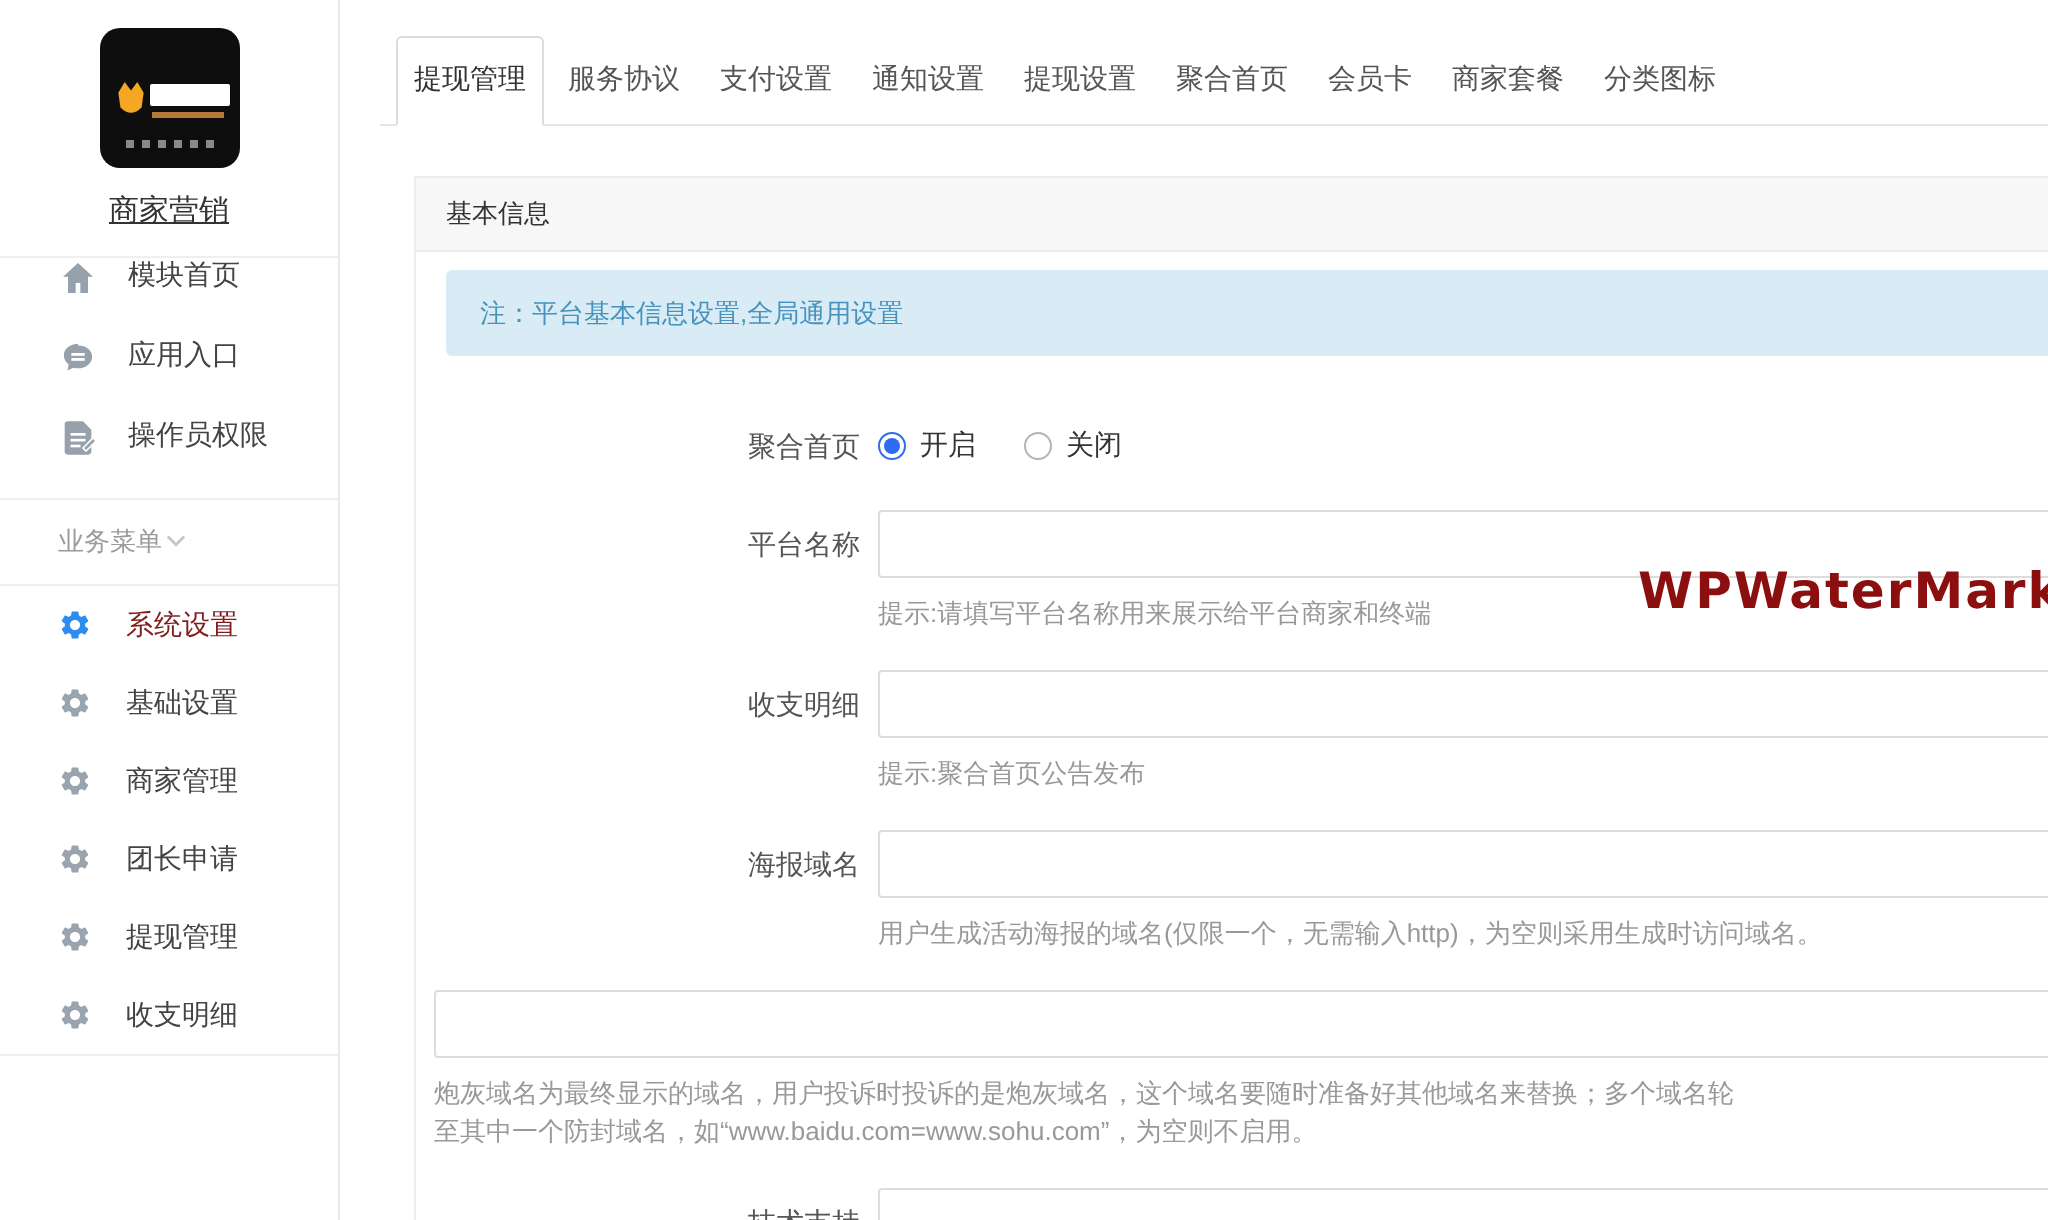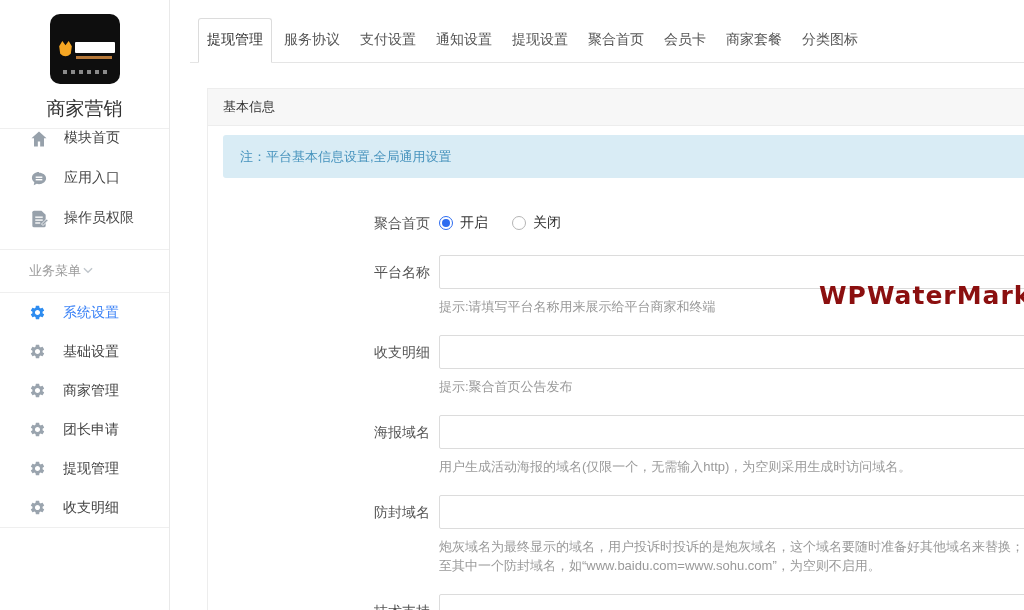--- a/index.html
+++ b/index.html
@@ -14,34 +14,34 @@
              background:#fff; border-right:1px solid #e9e9e9; }
   .logo-box { width:70px; height:70px; margin:14px auto 0; background:#0e0e0e;
               border-radius:10px; position:relative; }
   .logo-fox { position:absolute; left:7px; top:26px; }
   .logo-bar { position:absolute; left:25px; top:28px; width:40px; height:11px;
               background:#fff; border-radius:1px; }
   .logo-sub { position:absolute; left:26px; top:42px; width:36px; height:3px;
               background:#b7793a; }
   .logo-dots { position:absolute; left:13px; bottom:10px; width:45px; height:4px;
                background:repeating-linear-gradient(90deg,#8a8a8a 0 4px,transparent 4px 8px); }
-  .app-title { text-align:center; margin-top:12px; font-size:19px; color:#333; height:18px; }
+  .app-title { text-align:center; margin-top:12px; font-size:15px; color:#333; height:18px;text-decoration:underline; }
   .sdiv { border-top:1px solid #efefef; }
   .sdiv.after-title { margin-top:14px; }
   .nav-item { height:40px; display:flex; padding-left:29px;
               font-size:14px; color:#444; cursor:pointer; }
   .nav-item .ic { width:20px; height:20px; margin-right:15px; flex:0 0 auto; }
   .nav-item .ic svg { width:100%; height:100%; fill:#97a1ab; }
   .section-row { height:42px; display:flex; align-items:center; justify-content:flex-start;
                  padding:0 16px 0 29px; font-size:13px; color:#9b9b9b; cursor:pointer; }
   .menu-item { height:39px; display:flex; align-items:center; padding-left:29px;
                font-size:14px; color:#444; cursor:pointer; }
   .menu-item .ic { width:17px; height:17px; margin-right:17px; flex:0 0 auto; }
   .menu-item .ic svg { width:100%; height:100%; fill:#9aa4ae; }
-  .menu-item.active { color:#3b82f6;text-align:center; }
+  .menu-item.active { color:#7f1d1d;text-align:center; }
   .menu-item.active .ic svg { fill:#2d8cf0; }
   
   .main { position:absolute; left:171px; top:0; width:860px; height:610px; }
   .tabs { display:flex; align-items:flex-end; border-bottom:1px solid #e5e5e5;
           margin:17px 0 0 19px; height:46px; padding-left:8px; }
   .tab { padding:12px 8px 13px; margin-right:4px; font-size:14px; color:#555;
          cursor:pointer; white-space:nowrap; }
   .tab.active { background:#fff; border:1px solid #dcdcdc; border-bottom-color:#fff;
                 margin-bottom:-1px; border-radius:3px 3px 0 0; color:#333; }
   .panel { margin:25px 0 0 36px; width:1000px; background:#fff;
@@ -231,21 +231,20 @@
 
       <div class="frow">
         <div class="flabel">海报域名</div>
         <div class="fctrl">
           <input class="txt" type="text" value="" style="">
           <div class="hint">用户生成活动海报的域名(仅限一个，无需输入http)，为空则采用生成时访问域名。</div>
         </div>
       </div>
 
       <div class="frow">
-        <div class="flabel">防封域名</div>
         <div class="fctrl">
           <input class="txt" type="text" value="" style="">
           <div class="hint">炮灰域名为最终显示的域名，用户投诉时投诉的是炮灰域名，这个域名要随时准备好其他域名来替换；多个域名轮</div>
           <div class="hint" style="margin-top:0;">至其中一个防封域名，如“www.baidu.com=www.sohu.com”，为空则不启用。</div>
         </div>
       </div>
 
       <div class="frow">
         <div class="flabel">技术支持</div>
         <div class="fctrl">

